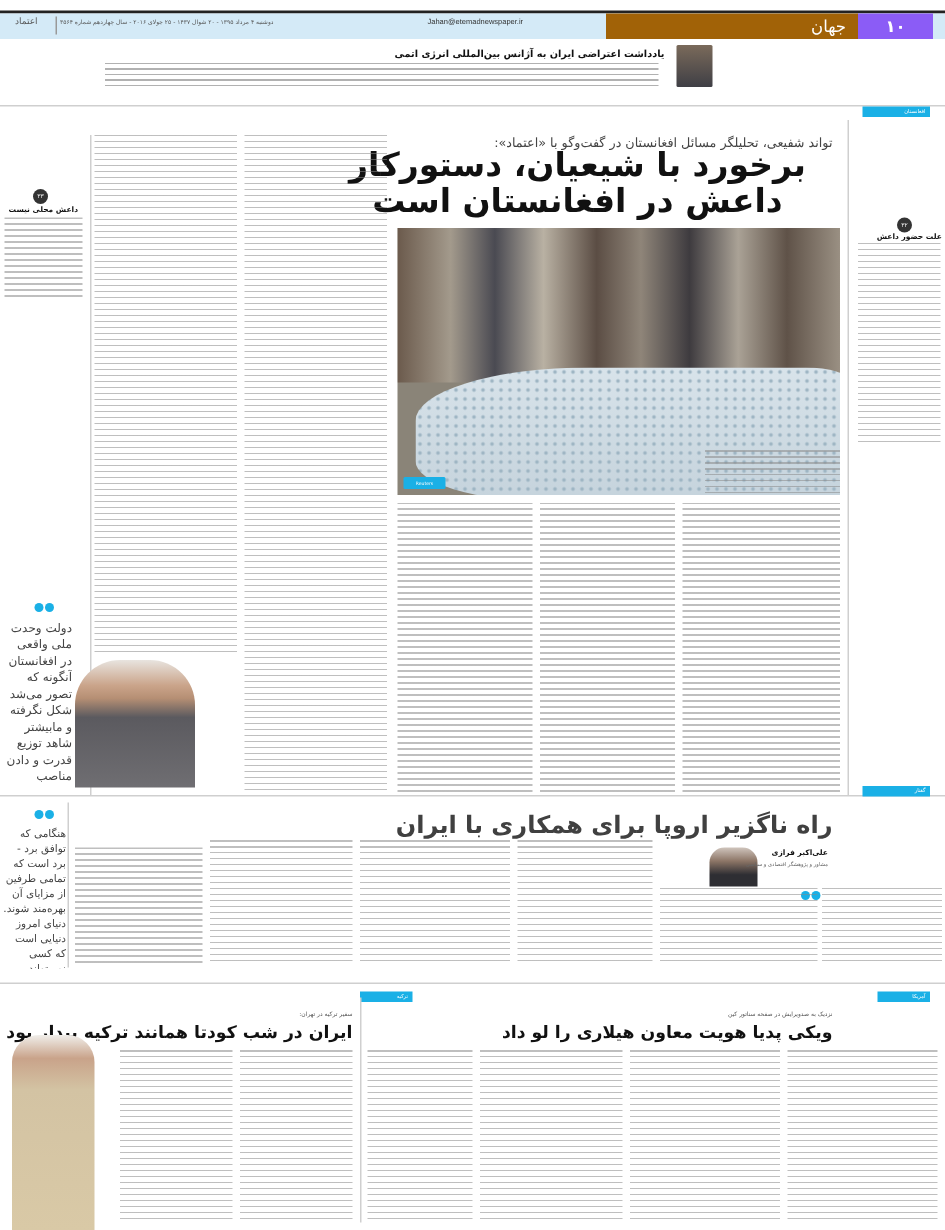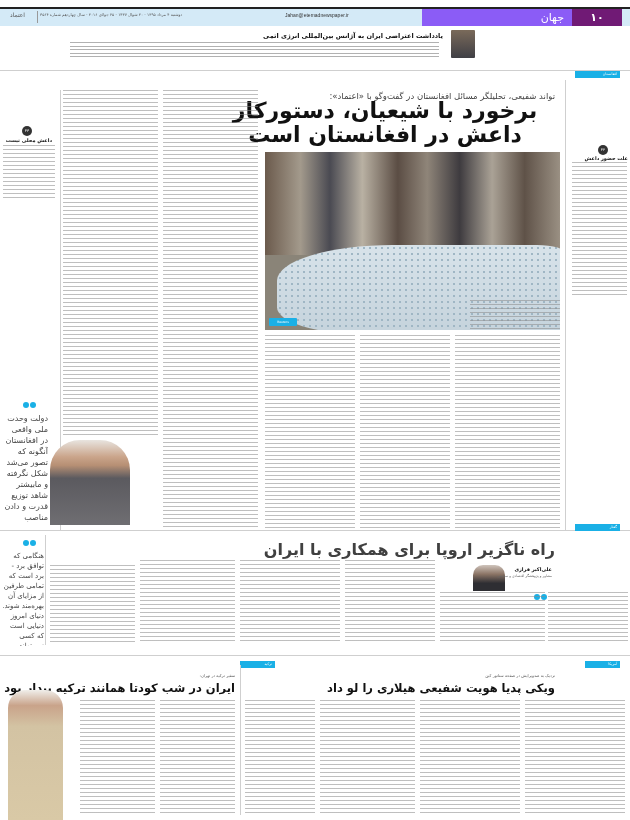--- a/index.html
+++ b/index.html
@@ -1,22 +1,22 @@
 <!DOCTYPE html>
 <html><head>
 <meta charset="utf-8">
 <style>
   * { box-sizing: border-box; margin: 0; padding: 0; }
   html, body { width: 630px; height: 820px; background: #ffffff; overflow: hidden; }
   body { font-family: "DejaVu Sans", sans-serif; color: #222; position: relative; direction: rtl; }
   .abs { position: absolute; }
   .topline { left: 0; top: 7px; width: 630px; height: 2px; background: #222; }
   .header { left: 0; top: 9px; width: 630px; height: 17px; background: #d4eaf7; }
-  .hdr-num { right: 8px; top: 9px; width: 50px; height: 17px; background: #701a75; color: #fff; font-size: 11px; line-height: 17px; text-align: center; font-weight: bold; }
-  .hdr-sec { right: 58px; top: 9px; width: 150px; height: 17px; background: #8b5cf6; color: #fff; font-size: 11px; line-height: 17px; padding-right: 8px; padding-left: 36px; }
+  .hdr-num { right: 8px; top: 9px; width: 50px; height: 17px; background: #8b5cf6; color: #fff; font-size: 11px; line-height: 17px; text-align: center; font-weight: bold; }
+  .hdr-sec { right: 58px; top: 9px; width: 168px; height: 17px; background: #a16207; color: #fff; font-size: 11px; line-height: 17px; padding-right: 8px; padding-left: 36px; }
   .hdr-email { left: 285px; top: 12px; font-size: 5px; color: #333; direction: ltr; font-family: "Liberation Sans", sans-serif; }
   .hdr-date { left: 40px; top: 12px; font-size: 4px; color: #555; }
   .hdr-logo { left: 10px; top: 11px; font-size: 6px; color: #555; }
   .hdr-sep { left: 37px; top: 11px; width: 1px; height: 12px; background: #999; }
 
   .text-lines { background: repeating-linear-gradient(to bottom, #8a8a8a 0px, #8a8a8a 1px, transparent 1px, transparent 4px); opacity: 0.55; }
   .text-lines-dense { background: repeating-linear-gradient(to bottom, #7d7d7d 0px, #7d7d7d 1px, transparent 1px, transparent 3.6px); opacity: 0.6; }
   .col-rule { width: 1px; background: #cfcfcf; }
   .hrule { height: 1px; background: #cfcfcf; }
 
@@ -133,17 +133,17 @@
 <div class="abs tag" style="left:240px;top:661px;width:35px;">ترکیه</div>
 <div class="abs sec3-kicker" style="right:395px;top:673px;">سفیر ترکیه در تهران:</div>
 <div class="abs sec3-title" style="right:395px;top:681px;">ایران در شب کودتا همانند ترکیه بیدار بود</div>
 <div class="abs person-photo3"></div>
 <div class="abs text-lines" style="left:160px;top:700px;width:75px;height:115px;"></div>
 <div class="abs text-lines" style="left:80px;top:700px;width:75px;height:115px;"></div>
 <div class="abs col-rule" style="left:240px;top:665px;height:150px;"></div>
 
 <div class="abs tag" style="right:10px;top:661px;width:35px;">آمریکا</div>
 <div class="abs sec3-kicker" style="right:75px;top:673px;">نزدیک به صدویرایش در صفحه سناتور کین</div>
-<div class="abs sec3-title" style="right:75px;top:681px;">ویکی پدیا هویت شفیعی هیلاری را لو داد</div>
+<div class="abs sec3-title" style="right:75px;top:681px;">ویکی پدیا هویت معاون هیلاری را لو داد</div>
 <div class="abs text-lines" style="left:525px;top:700px;width:100px;height:115px;"></div>
 <div class="abs text-lines" style="left:420px;top:700px;width:100px;height:115px;"></div>
 <div class="abs text-lines" style="left:320px;top:700px;width:95px;height:115px;"></div>
 <div class="abs text-lines" style="left:245px;top:700px;width:70px;height:115px;"></div>
 
 </body></html>

